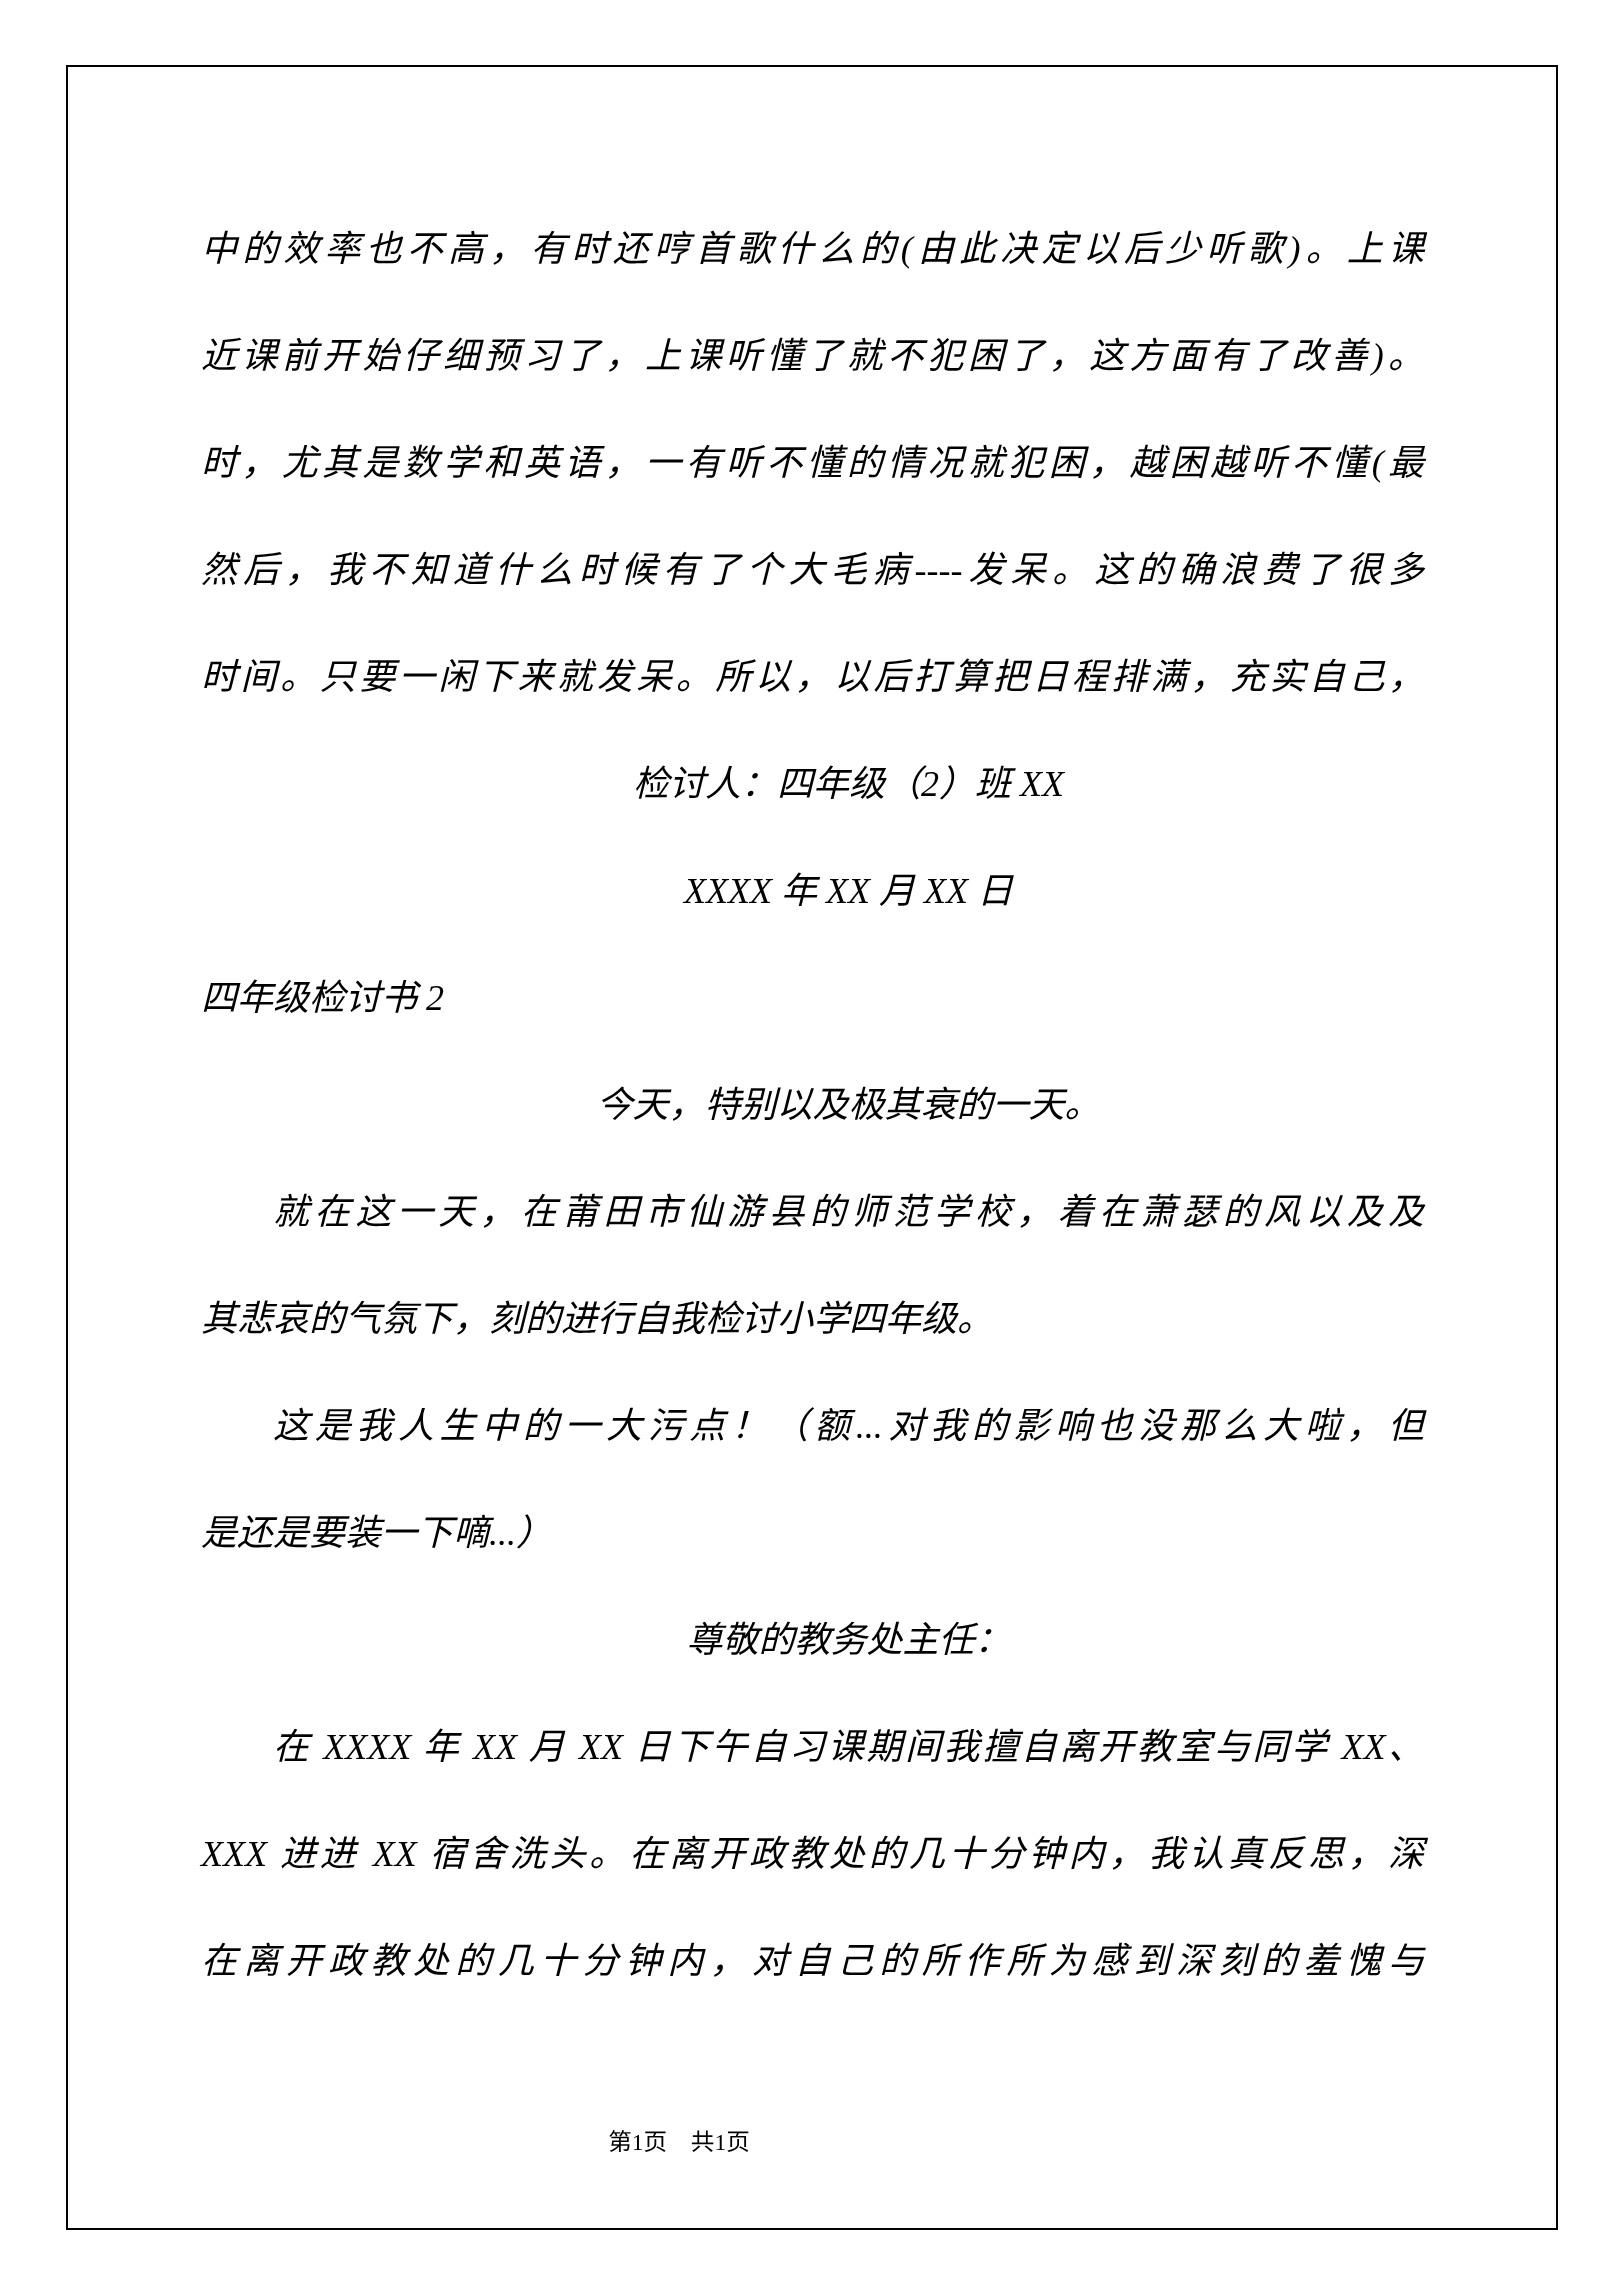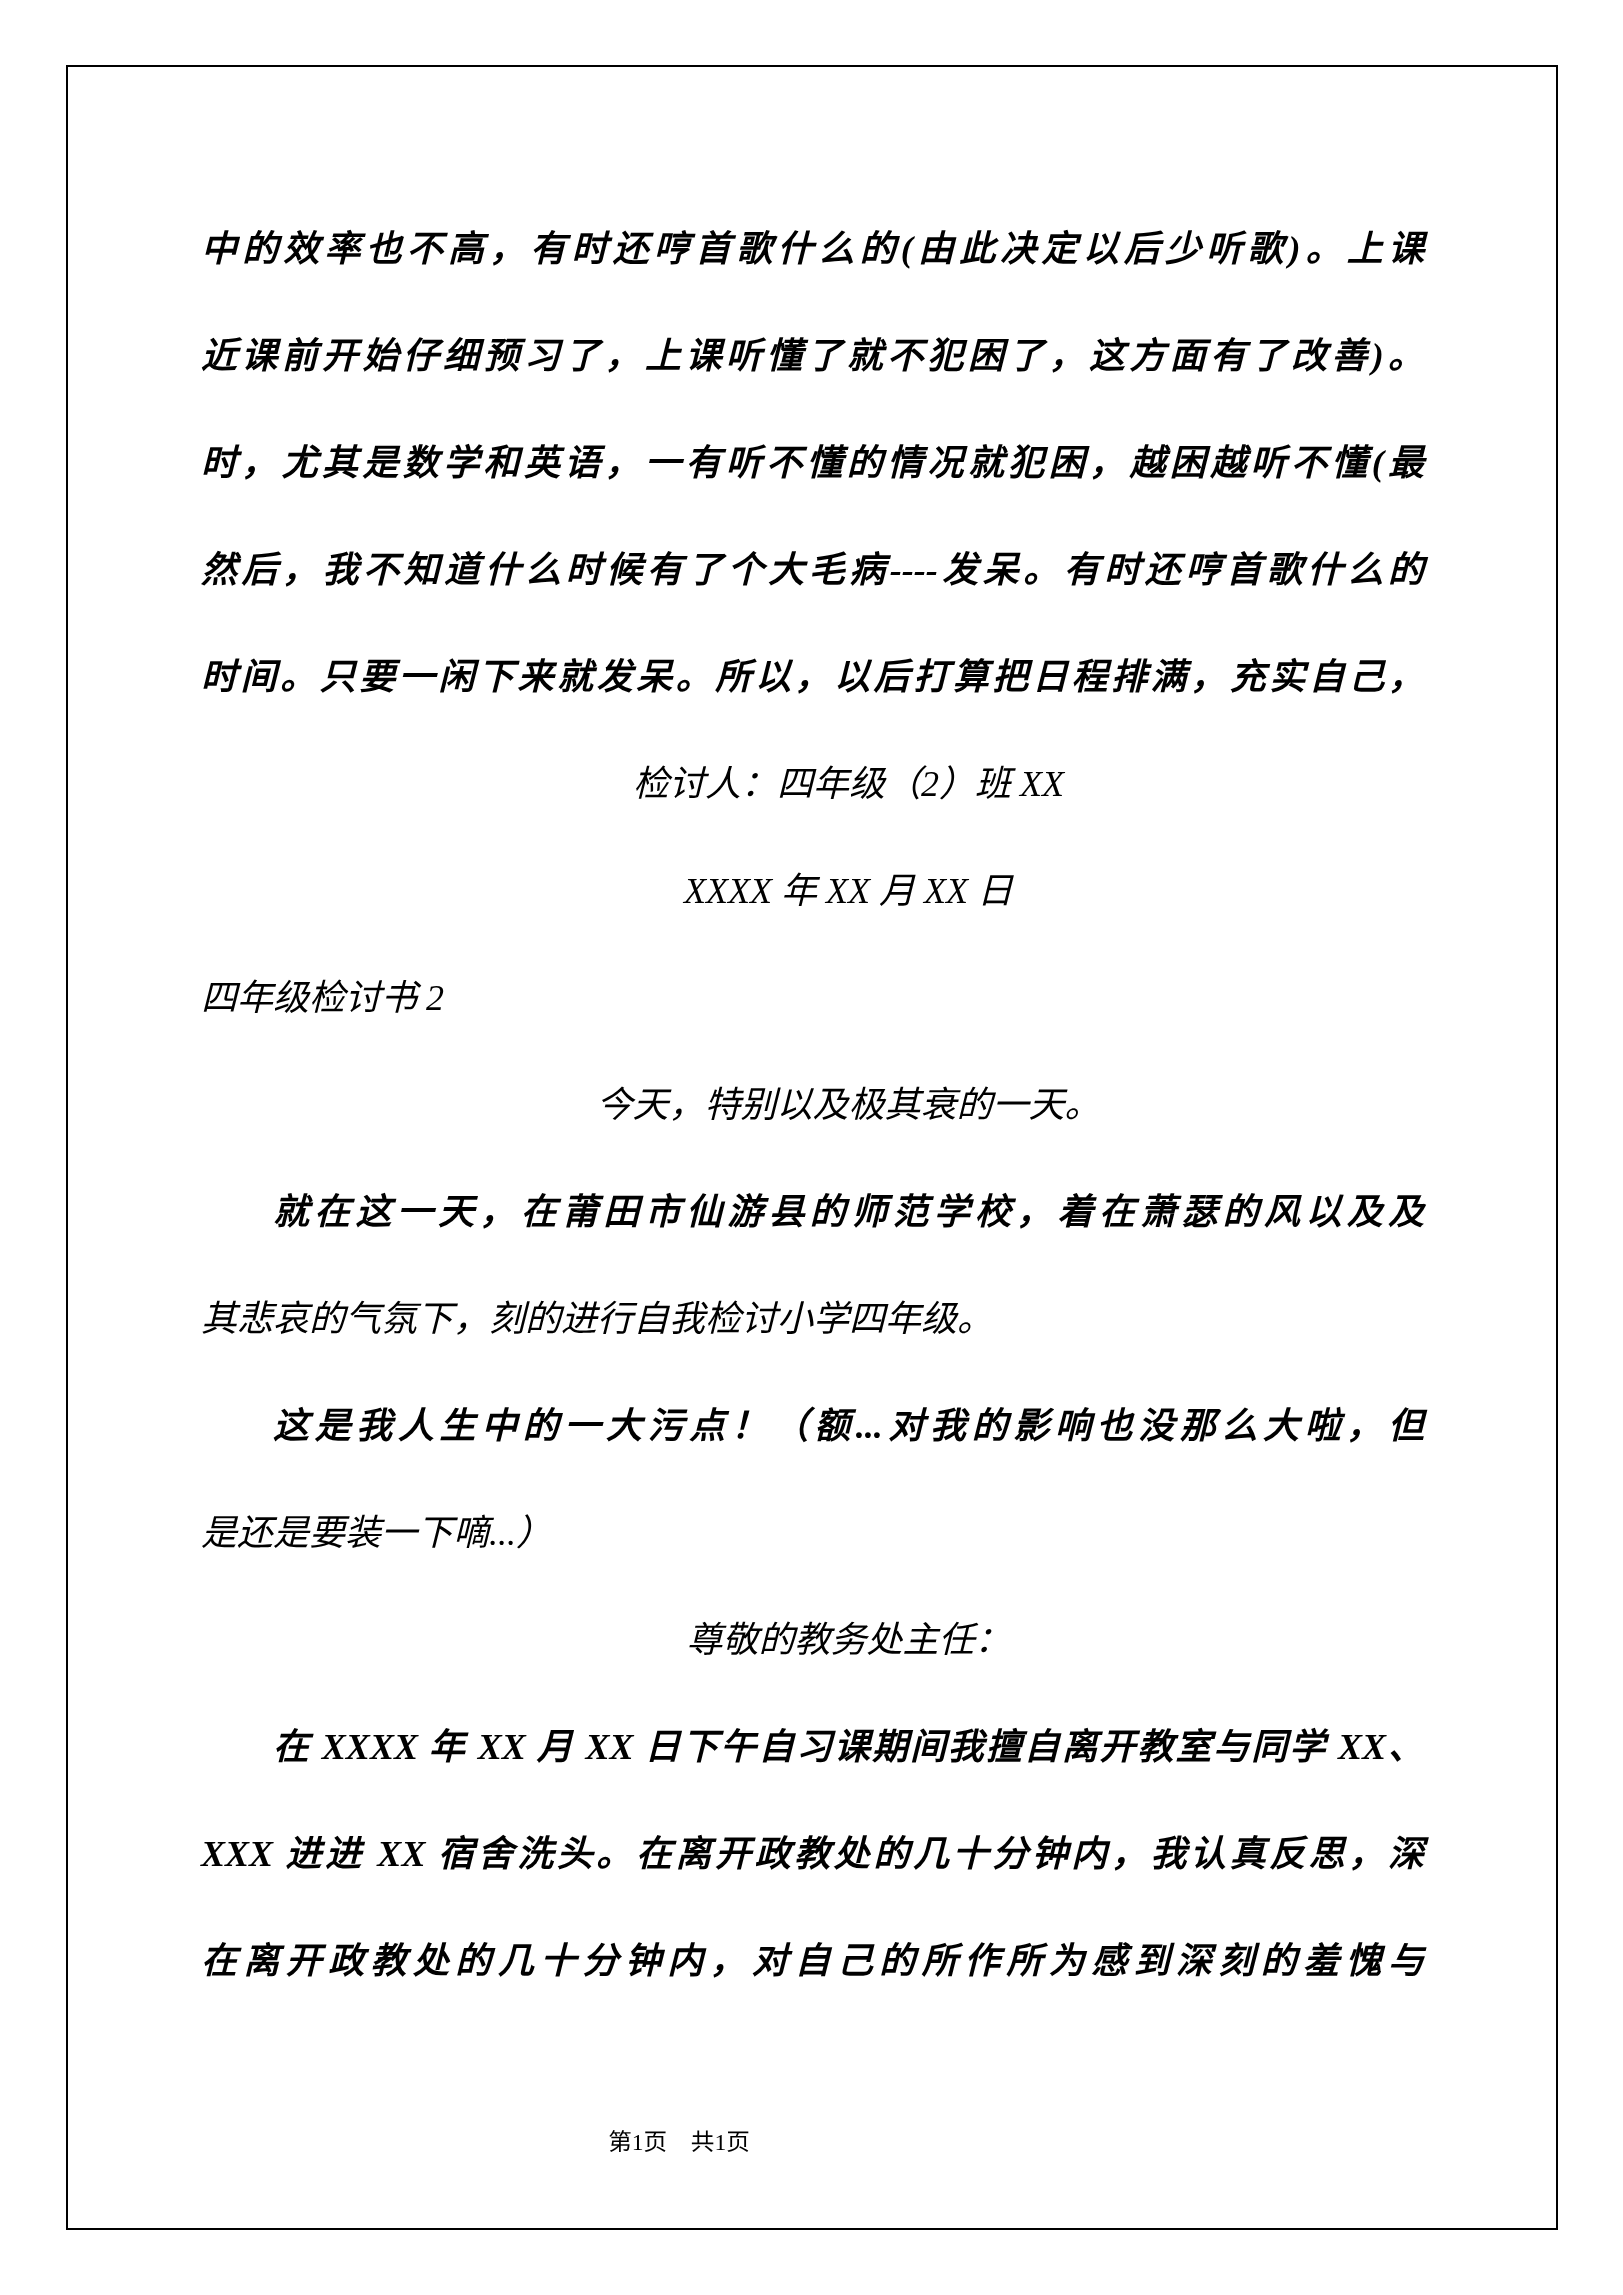--- a/index.html
+++ b/index.html
@@ -32,21 +32,20 @@
     font-weight: 400;
   }
   .line {
     height: 107px;
     line-height: 107px;
     text-align: left;
   }
   .line.fill {
     text-align: justify;
     text-align-last: justify;
-    font-weight: bold;
   }
   .line.indent {
     text-indent: 72px; 
     text-align: center;
   }
   .page-footer {
     position: absolute;
     left: 0;
     top: 2114px;
     width: 1358px;
@@ -59,21 +58,21 @@
 </style>
 </head>
 <body>
 
 <div class="page-border"></div>
 
 <div class="text-block" id="body-lines">
     <div class="line fill">中的效率也不高，有时还哼首歌什么的(由此决定以后少听歌)。上课</div>
     <div class="line fill">近课前开始仔细预习了，上课听懂了就不犯困了，这方面有了改善)。</div>
     <div class="line fill">时，尤其是数学和英语，一有听不懂的情况就犯困，越困越听不懂(最</div>
-    <div class="line fill">然后，我不知道什么时候有了个大毛病----发呆。有时还哼首歌什么的</div>
+    <div class="line fill">然后，我不知道什么时候有了个大毛病----发呆。这的确浪费了很多</div>
     <div class="line fill">时间。只要一闲下来就发呆。所以，以后打算把日程排满，充实自己，</div>
     <div class="line indent">检讨人：四年级（2）班 XX</div>
     <div class="line indent">XXXX 年 XX 月 XX 日</div>
     <div class="line">四年级检讨书 2</div>
     <div class="line indent">今天，特别以及极其衰的一天。</div>
     <div class="line indent fill">就在这一天，在莆田市仙游县的师范学校，着在萧瑟的风以及及</div>
     <div class="line">其悲哀的气氛下，刻的进行自我检讨小学四年级。</div>
     <div class="line indent fill">这是我人生中的一大污点！（额...对我的影响也没那么大啦，但</div>
     <div class="line">是还是要装一下嘀...）</div>
     <div class="line indent">尊敬的教务处主任：</div>

